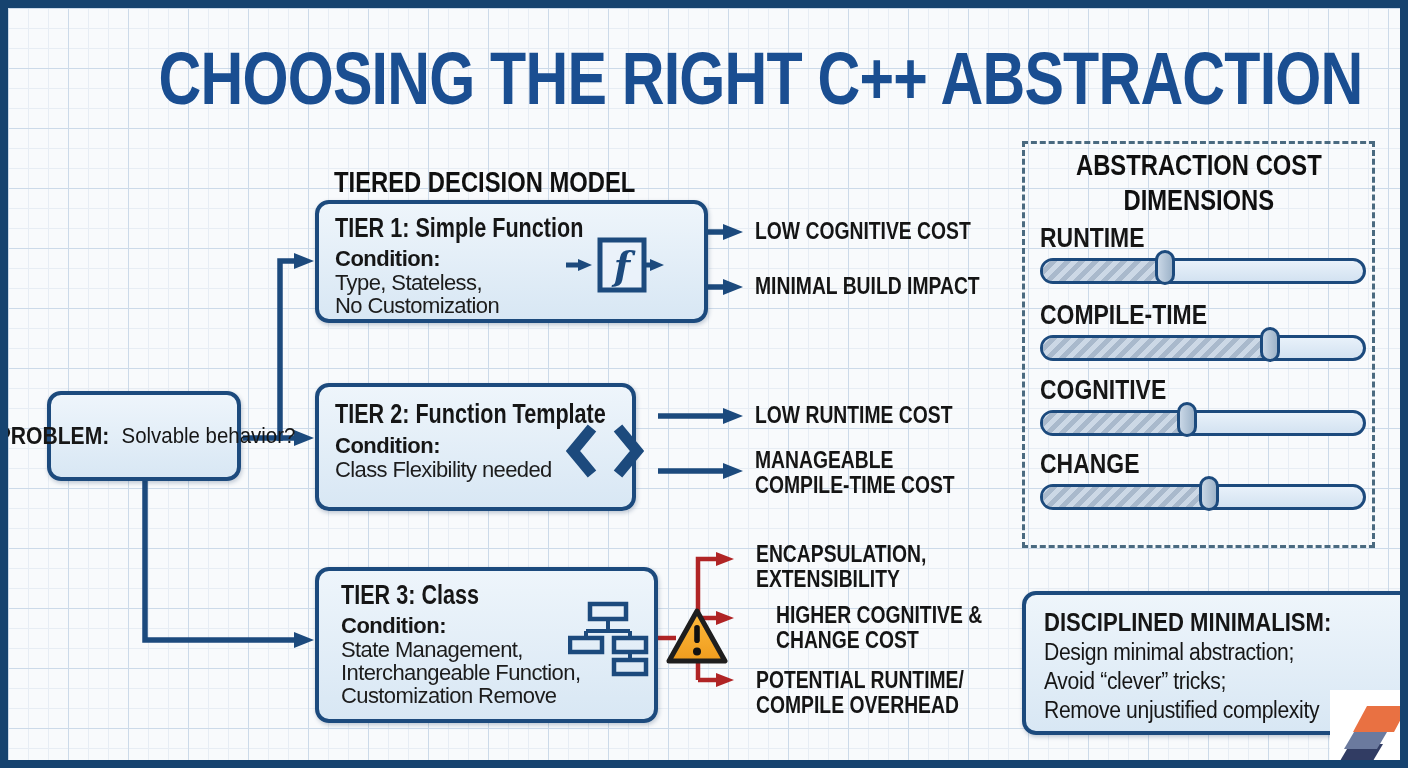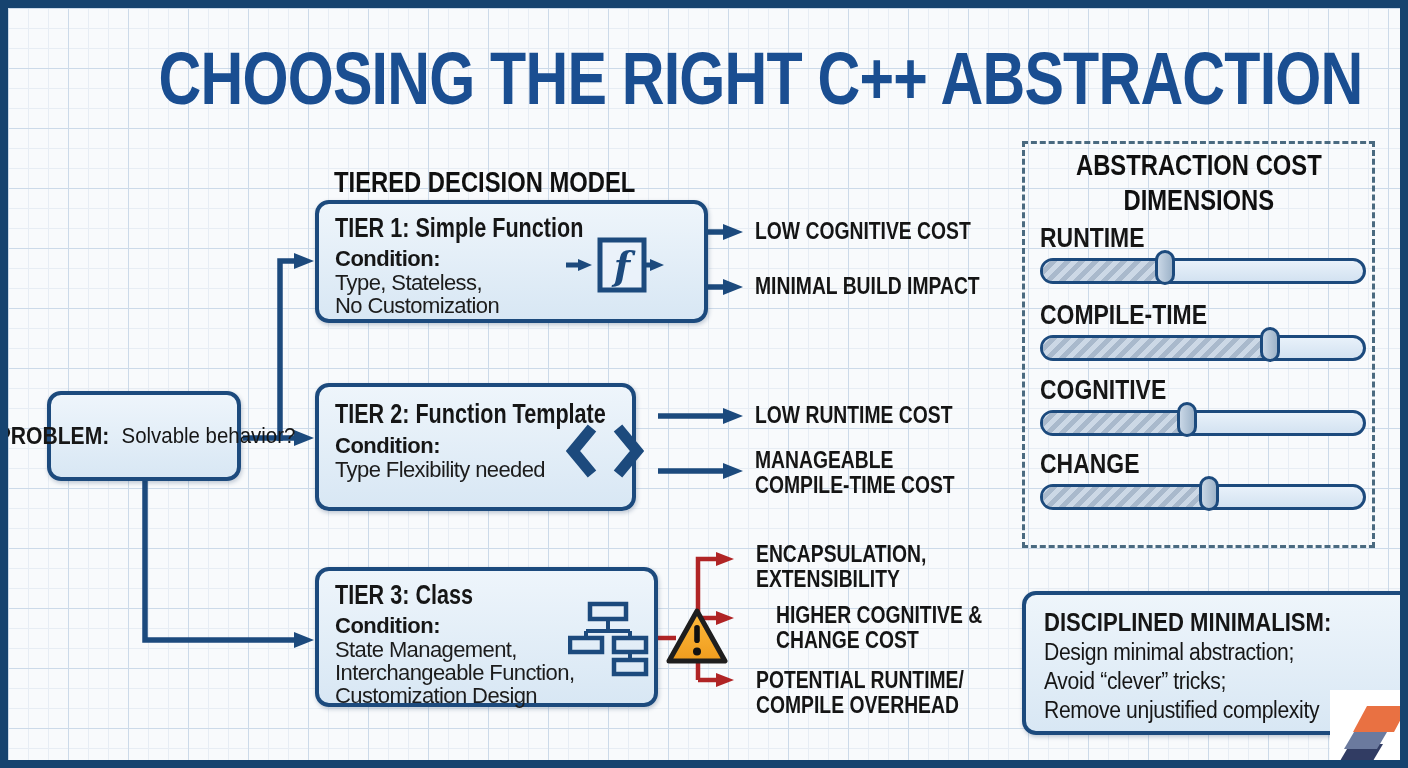--- a/index.html
+++ b/index.html
@@ -115,33 +115,33 @@
     </defs>
     <path d="M2,31 H16" stroke="#1c4a7d" stroke-width="5" marker-end="url(#mIco)"></path>
     <rect x="36" y="6" width="44" height="50" fill="#eaf2fa" stroke="#1c4a7d" stroke-width="5"></rect>
     <text x="58" y="45" text-anchor="middle" font-family="DejaVu Serif, serif" font-style="italic" font-weight="bold" font-size="38" fill="#1c4a7d">f</text>
     <path d="M82,31 H88" stroke="#1c4a7d" stroke-width="5" marker-end="url(#mIco)"></path>
   </svg>
 
   <div class="abs box" style="left:307px; top:375px; width:321px; height:128px; padding:12px 0 0 16px;">
     <div><span class="cx tier-name">TIER 2: Function Template</span></div>
     <div style="margin-top:5px;"><span class="cx cond-label">Condition:</span></div>
-    <div><span class="cx cond-line">Type Flexibility needed</span></div>
+    <div><span class="cx cond-line">Class Flexibility needed</span></div>
   </div>
   <svg class="abs icon" style="left:558px; top:414px;" width="78" height="58" viewBox="0 0 78 58">
     <polyline points="26,6 7,29 26,52" fill="none" stroke="#1c4a7d" stroke-width="11"></polyline>
     <polyline points="52,6 71,29 52,52" fill="none" stroke="#1c4a7d" stroke-width="11"></polyline>
   </svg>
 
-  <div class="abs box" style="left:307px; top:559px; width:343px; height:140px; padding:9px 0 0 16px;">
+  <div class="abs box" style="left:307px; top:559px; width:343px; height:156px; padding:9px 0 0 22px;">
     <div><span class="cx tier-name">TIER 3: Class</span></div>
     <div style="margin-top:4px;"><span class="cx cond-label">Condition:</span></div>
     <div><span class="cx cond-line">State Management,</span></div>
     <div><span class="cx cond-line">Interchangeable Function,</span></div>
-    <div><span class="cx cond-line">Customization Design</span></div>
+    <div><span class="cx cond-line">Customization Remove</span></div>
   </div>
   <svg class="abs icon" style="left:560px; top:592px;" width="82" height="82" viewBox="0 0 82 82">
     <path d="M40,19 V31 M18,31 H62 M18,31 V38 M62,31 V38 M62,52 V60" fill="none" stroke="#1c4a7d" stroke-width="4"></path>
     <rect x="22" y="4" width="36" height="15" fill="none" stroke="#1c4a7d" stroke-width="4.5"></rect>
     <rect x="2" y="38" width="32" height="14" fill="none" stroke="#1c4a7d" stroke-width="4.5"></rect>
     <rect x="46" y="38" width="32" height="14" fill="none" stroke="#1c4a7d" stroke-width="4.5"></rect>
     <rect x="46" y="60" width="32" height="14" fill="none" stroke="#1c4a7d" stroke-width="4.5"></rect>
   </svg>
 
   <svg class="abs tri" style="left:657px; top:599px;" width="64" height="59" viewBox="0 0 64 59">

